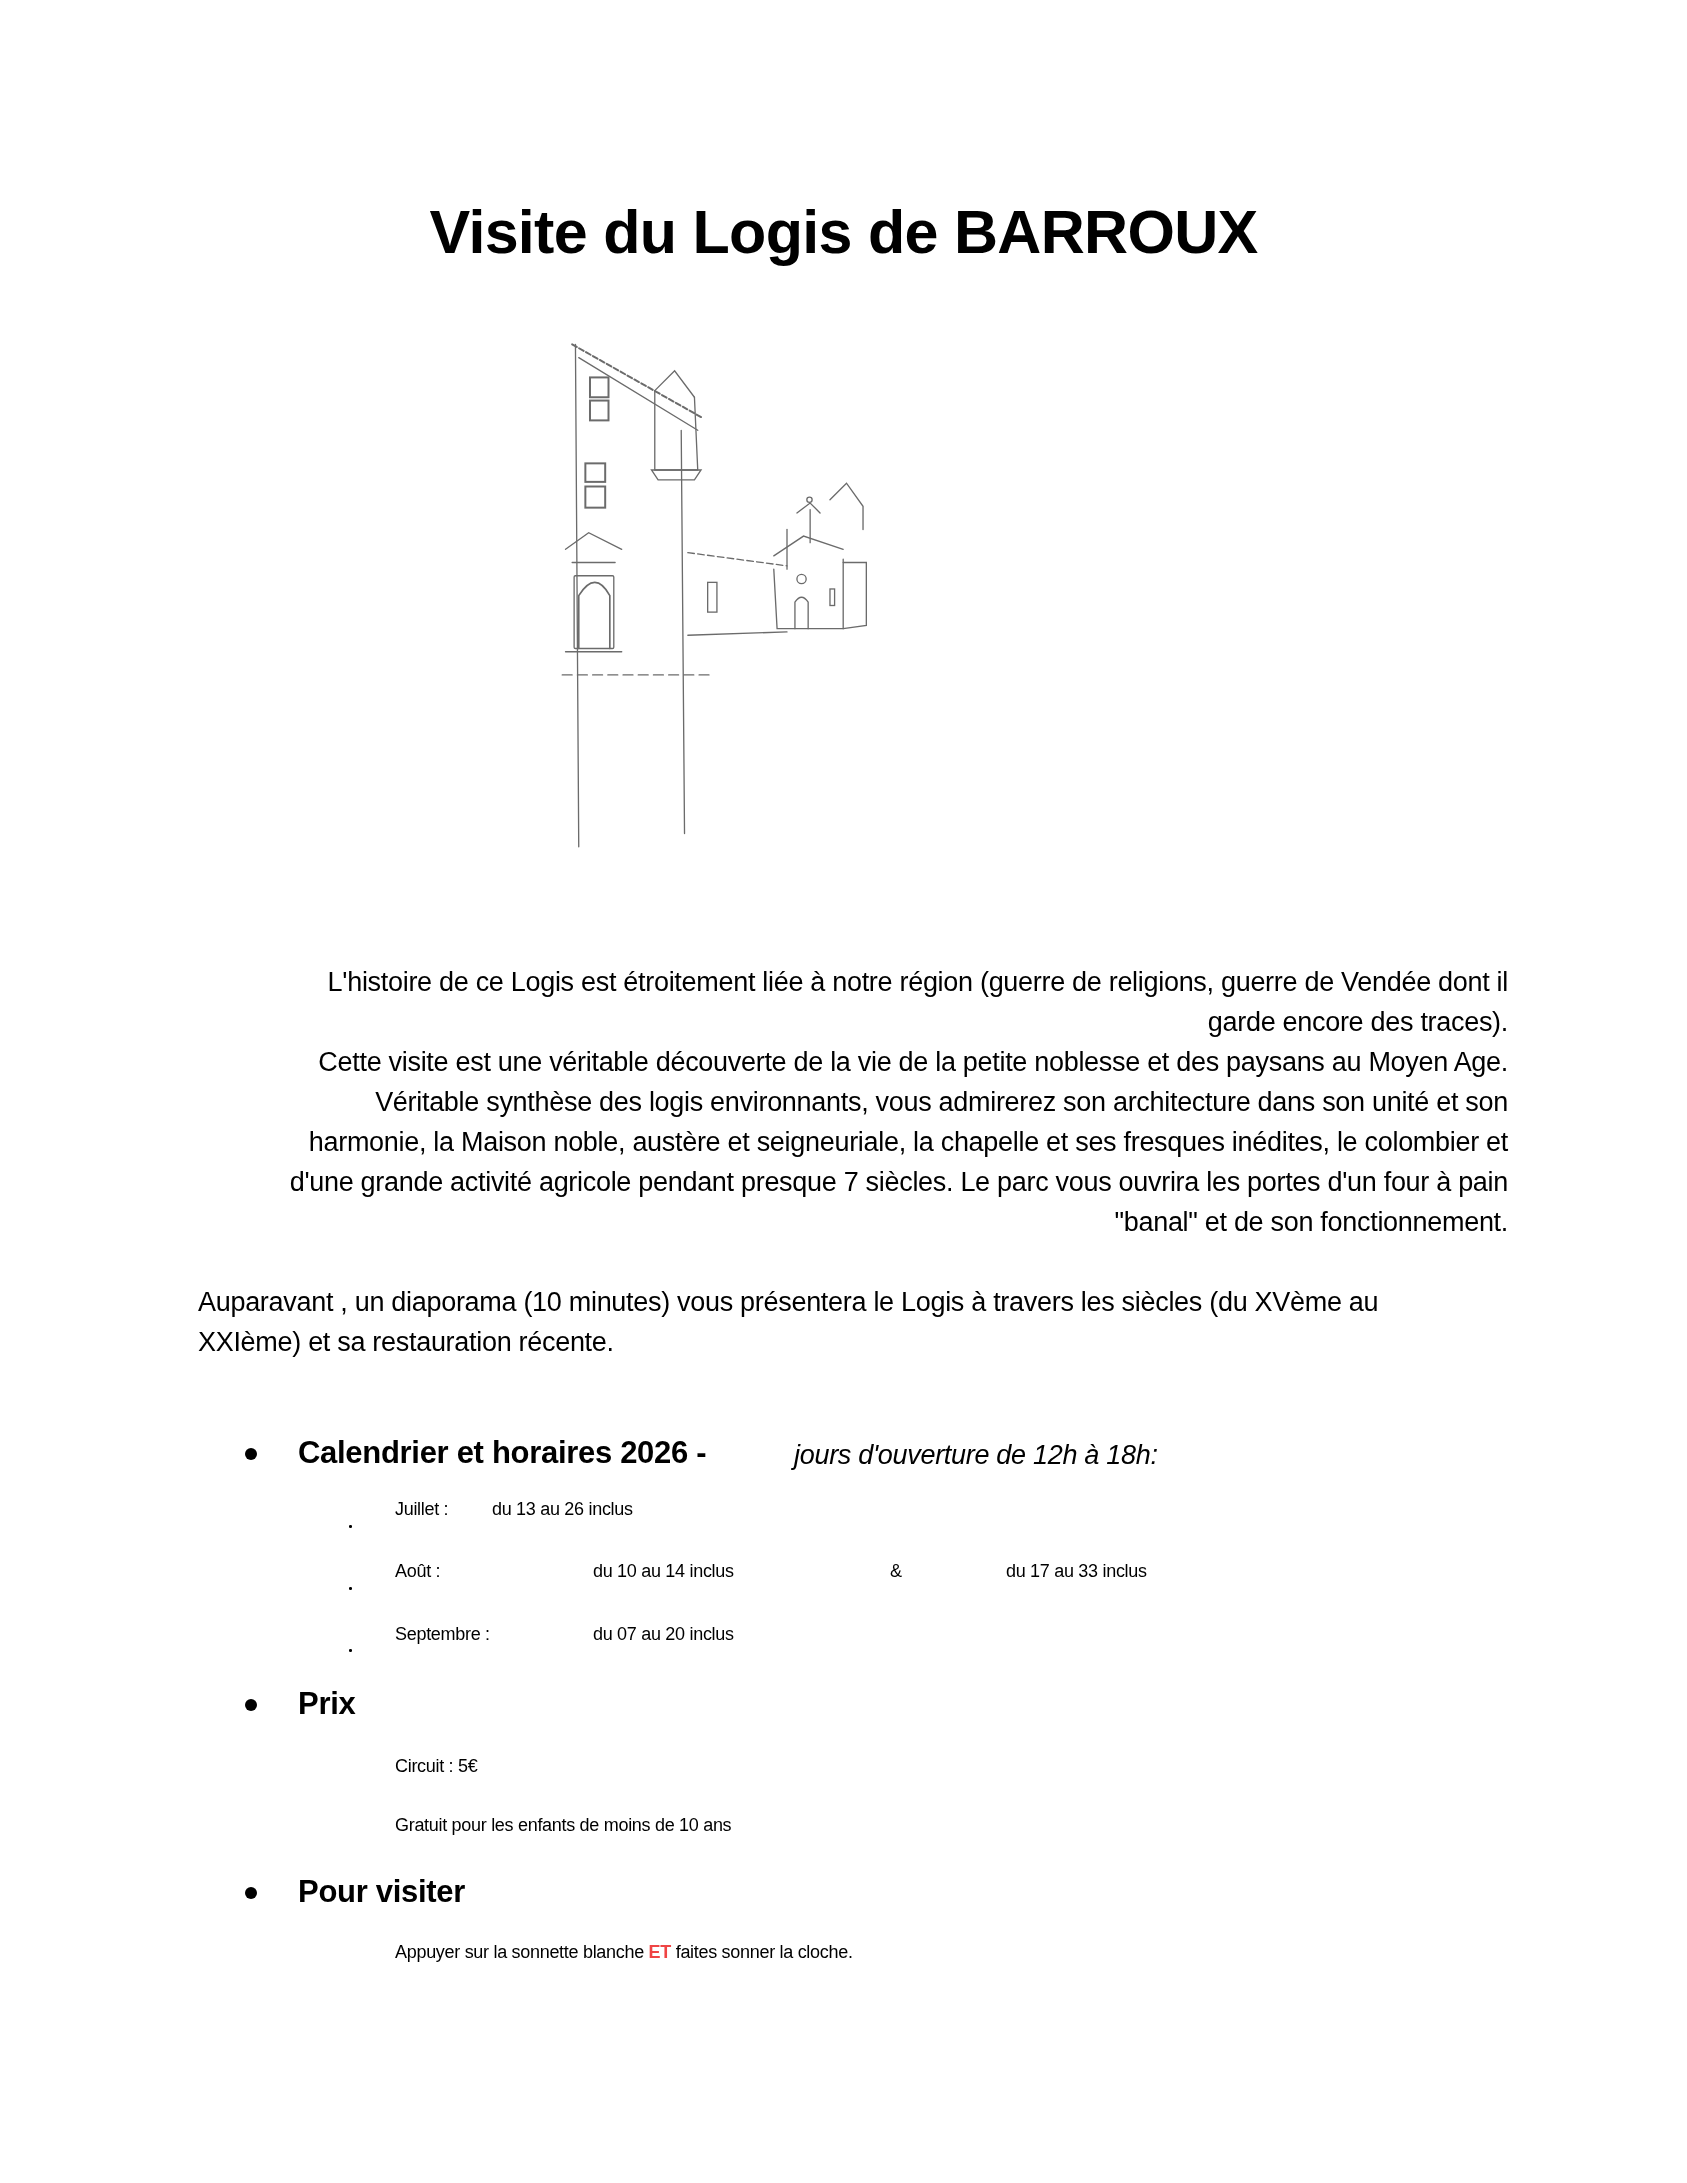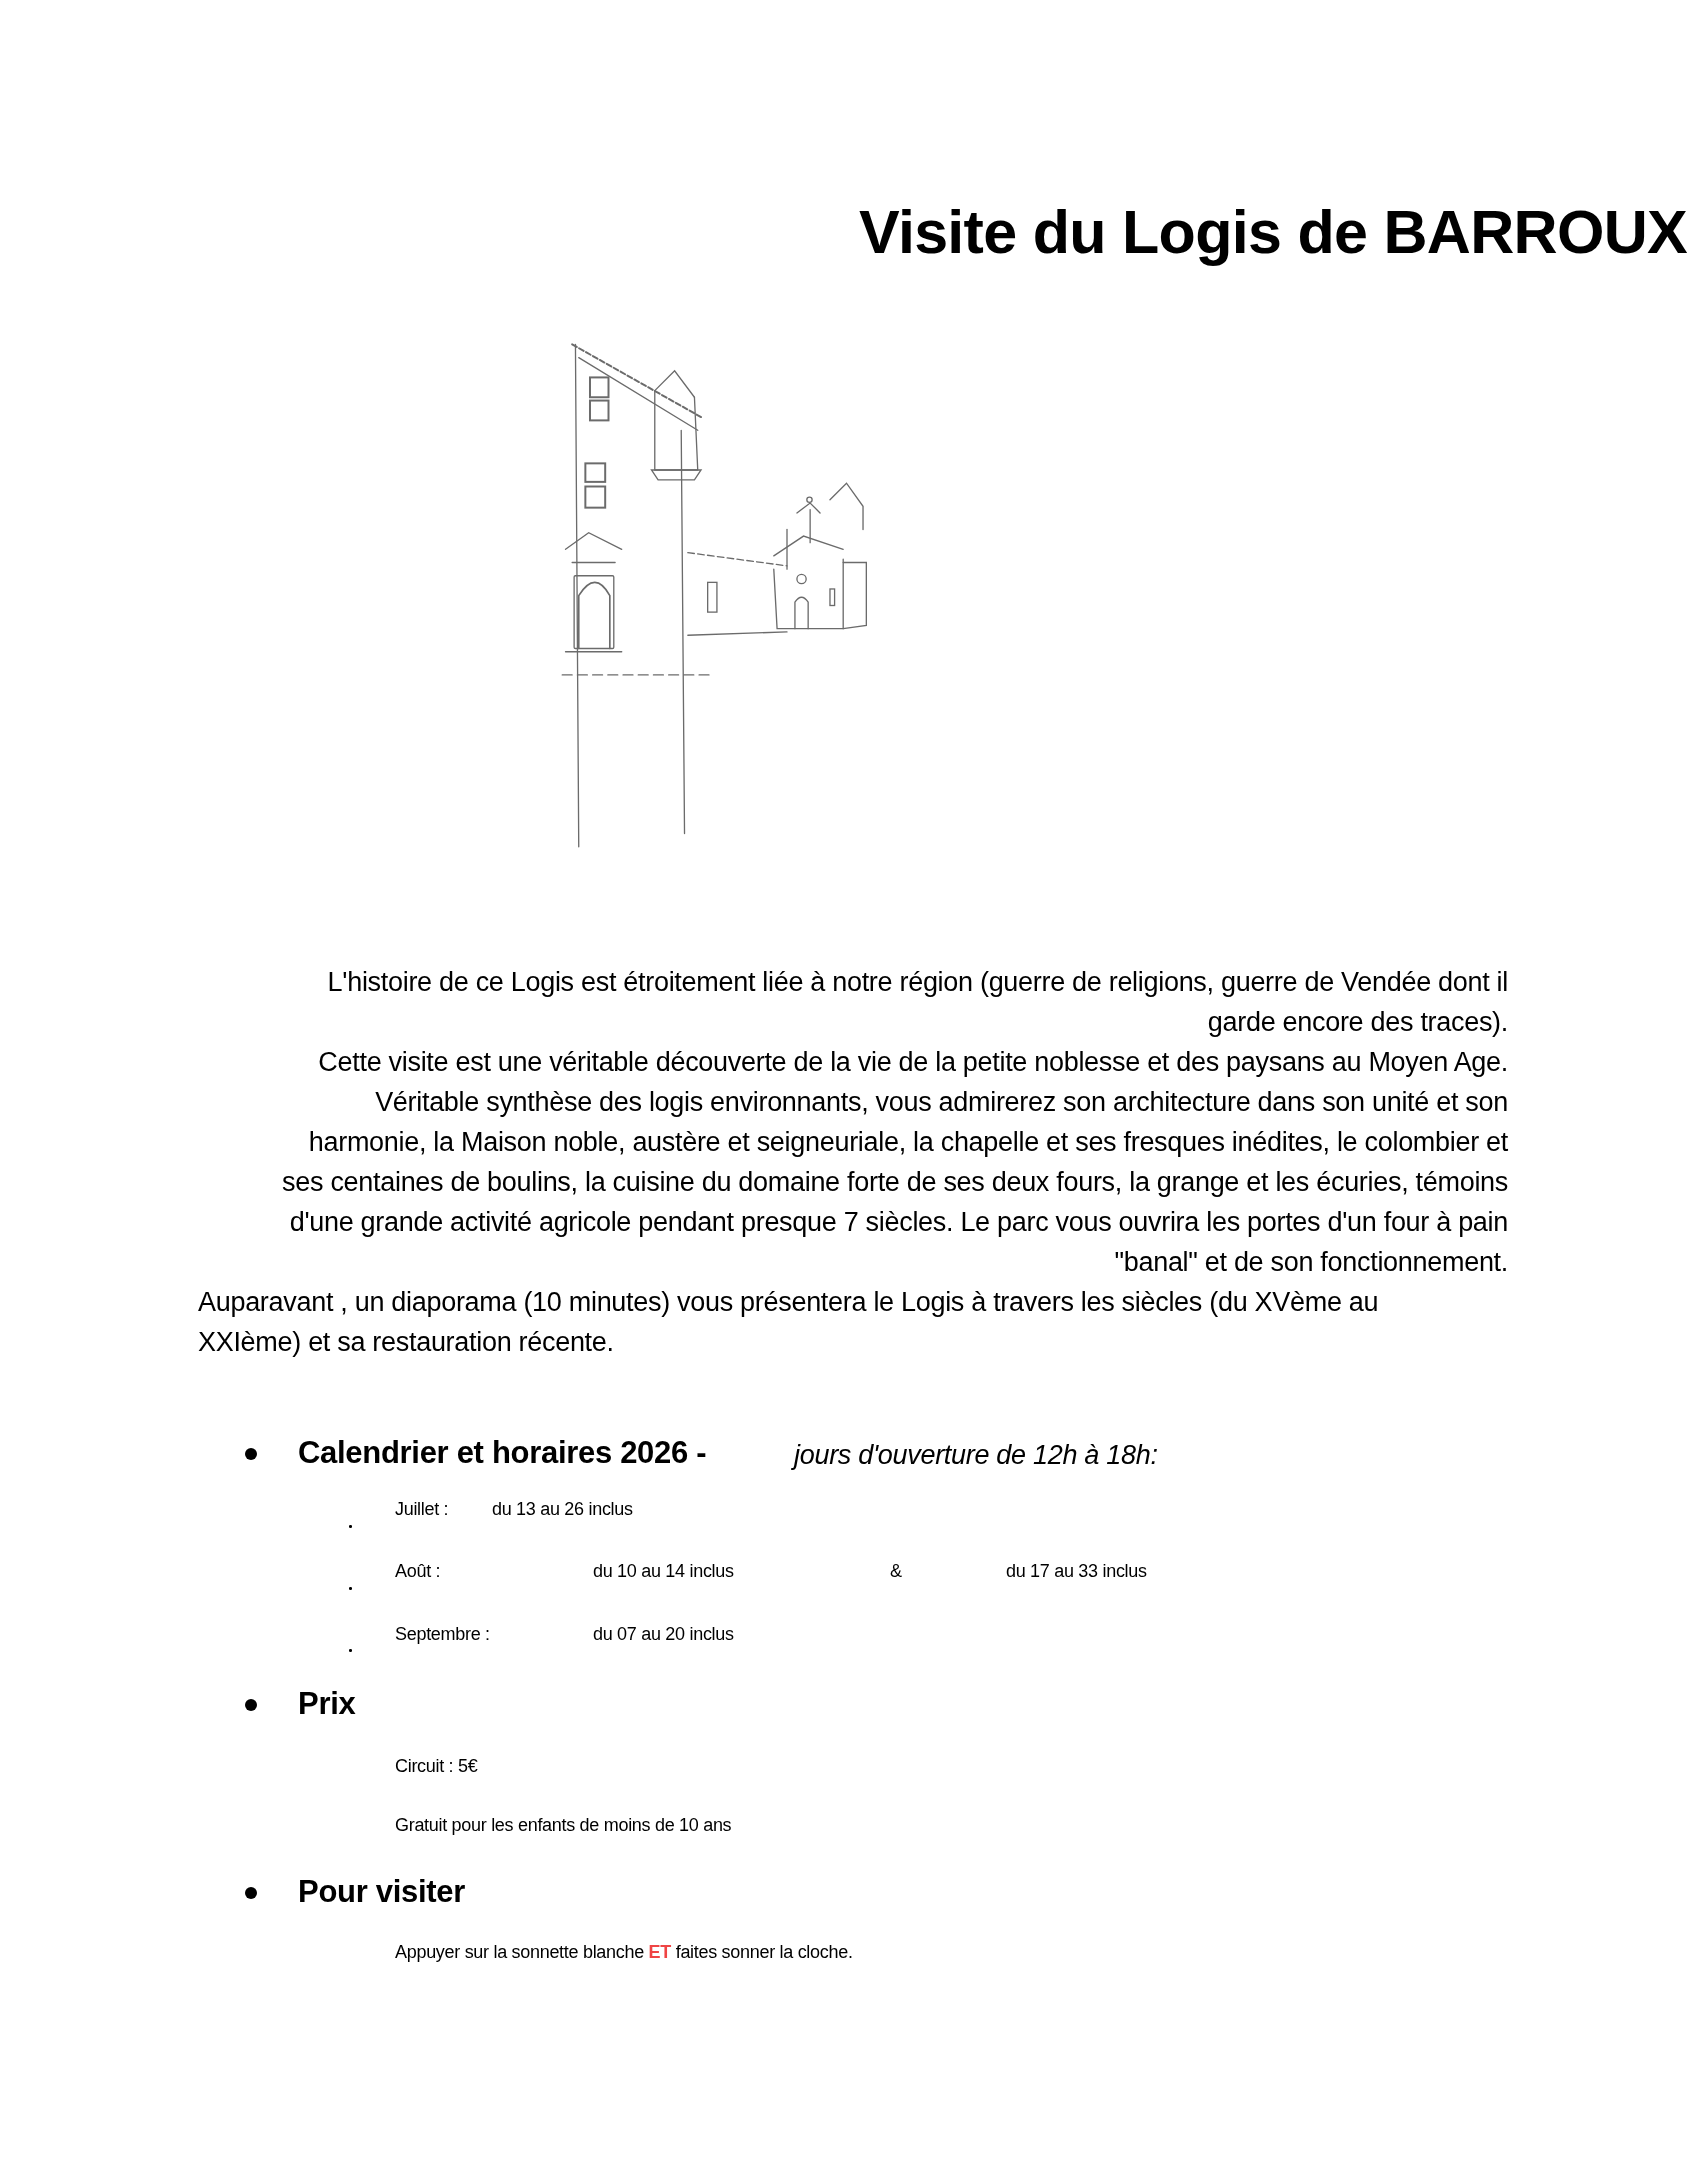--- a/index.html
+++ b/index.html
@@ -2,21 +2,21 @@
 <html style="font-size:10.6px"><head>
   <meta charset="utf-8">
   <style>
     html, body { margin: 0; padding: 0; background: #ffffff; }
     body {
       width: 1687px; height: 2183px; position: relative; overflow: hidden;
       font-family: "Liberation Sans", "DejaVu Sans", sans-serif; color: #000;
     }
     .page-title {
       position: absolute; left: 0; width: 1687px; top: 202px;
-      text-align: right; font-size: 61px; font-weight: bold; letter-spacing: -0.7px;
+      text-align: center; font-size: 61px; font-weight: bold; letter-spacing: -0.7px;
       line-height: 1;
     }
     .illustration {
       position: absolute; left: 549px; top: 331px; width: 595px; height: 549px;
     }
     .body-text {
       position: absolute; left: 198px; width: 1310px; font-size: 27px;
       line-height: 40px; letter-spacing: -0.3px;
     }
     .body-text p { margin: 0; }
@@ -98,21 +98,20 @@
       <path d="M20 520 L250 520" stroke-dasharray="15 8"></path>
     </g>
   </svg>
 
   <div class="body-text" id="intro">
     <p>L'histoire de ce Logis est étroitement liée à notre région (guerre de religions, guerre de Vendée dont il</p>
     <p>garde encore des traces).</p>
     <p>Cette visite est une véritable découverte de la vie de la petite noblesse et des paysans au Moyen Age.</p>
     <p>Véritable synthèse des logis environnants, vous admirerez son architecture dans son unité et son</p>
     <p>harmonie, la Maison noble, austère et seigneuriale,  la chapelle et ses fresques inédites, le colombier et</p>
-    <p>ses centaines de boulins,  la cuisine du domaine forte de ses deux fours, la grange et les écuries, témoins</p>
     <p>d'une grande activité agricole pendant presque 7 siècles.  Le parc vous ouvrira les portes d'un four à pain</p>
     <p>"banal" et de son fonctionnement.</p>
   </div>
 
   <div class="body-text" id="diaporama">
     <p>Auparavant , un diaporama (10 minutes) vous présentera le Logis à travers les siècles (du XVème au</p>
     <p>XXIème) et sa restauration récente.</p>
   </div>
 
   <div class="bullet-heading" style="top:1437px;">

